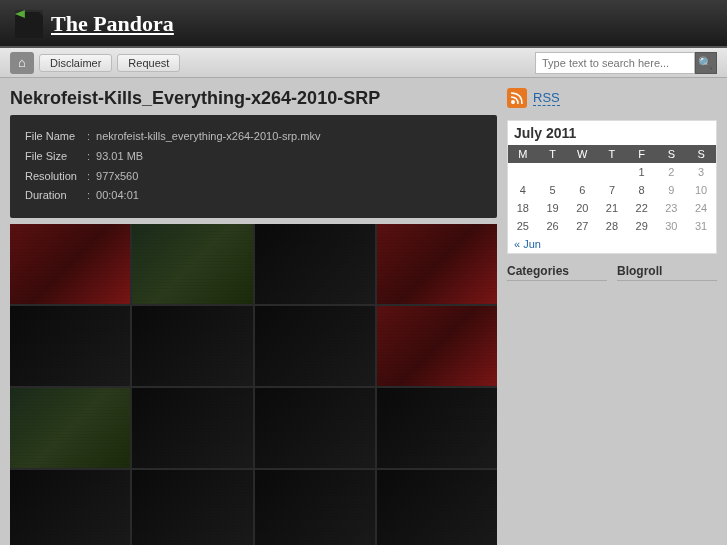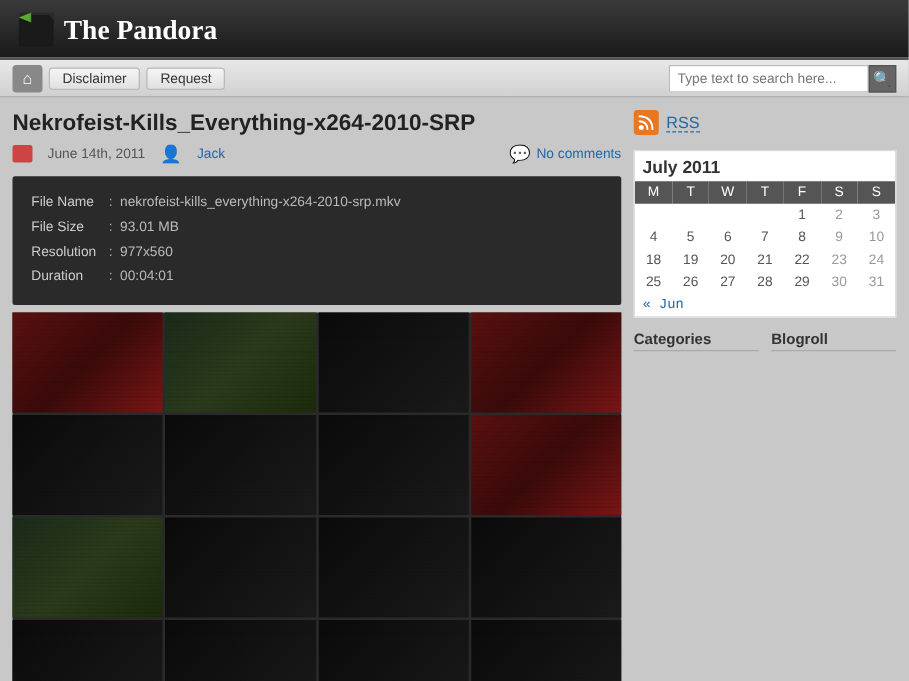--- a/index.html
+++ b/index.html
@@ -25,20 +25,21 @@
     }
     #logo-icon {
       width: 28px;
       height: 28px;
     }
     #site-title {
       color: #ffffff;
       font-size: 22px;
       font-weight: bold;
       font-family: Georgia, serif;
+      text-decoration: underline;
     }
     #site-subtitle {
       color: #aaaaaa;
       font-size: 10px;
       margin-top: 2px;
     }
 
     
     #navbar {
       background: linear-gradient(to bottom, #e8e8e8, #d0d0d0);
@@ -255,21 +256,20 @@
       text-align: center;
       padding: 3px 2px;
       color: #555;
       cursor: default;
     }
     #calendar tbody td.empty { color: transparent; }
     #calendar tbody td.sat, #calendar tbody td.sun { color: #999; }
     #cal-nav {
       padding: 3px 6px;
       font-size: 11px;
-      font-family: Liberation Mono, monospace;
     }
     #cal-nav a { color: #2266aa; text-decoration: none; cursor: pointer; }
 
     
     #bottom-sidebar {
       display: flex;
       gap: 10px;
       margin-top: 6px;
     }
     .sidebar-section {
@@ -348,30 +348,20 @@
     <div id="search-btn">🔍</div>
   </div>
 </div>
 
 <div id="main-content">
 
   <div id="article-area">
 
     <h1 id="post-title">Nekrofeist-Kills_Everything-x264-2010-SRP</h1>
 
-    <div id="post-meta">
-      <span id="post-date-icon"></span>
-      <span id="post-date">June 14th, 2011</span>
-      <span id="post-author-icon">👤</span>
-      <span id="post-author">Jack</span>
-      <span id="post-comments">
-        <span id="comment-icon">💬</span>
-        <span>No comments</span>
-      </span>
-    </div>
 
     <div id="file-info">
       <table>
         <tbody>
             <tr>
           <td>File Name</td>
           <td>:</td>
           <td>nekrofeist-kills_everything-x264-2010-srp.mkv</td>
         </tr>
         <tr>

